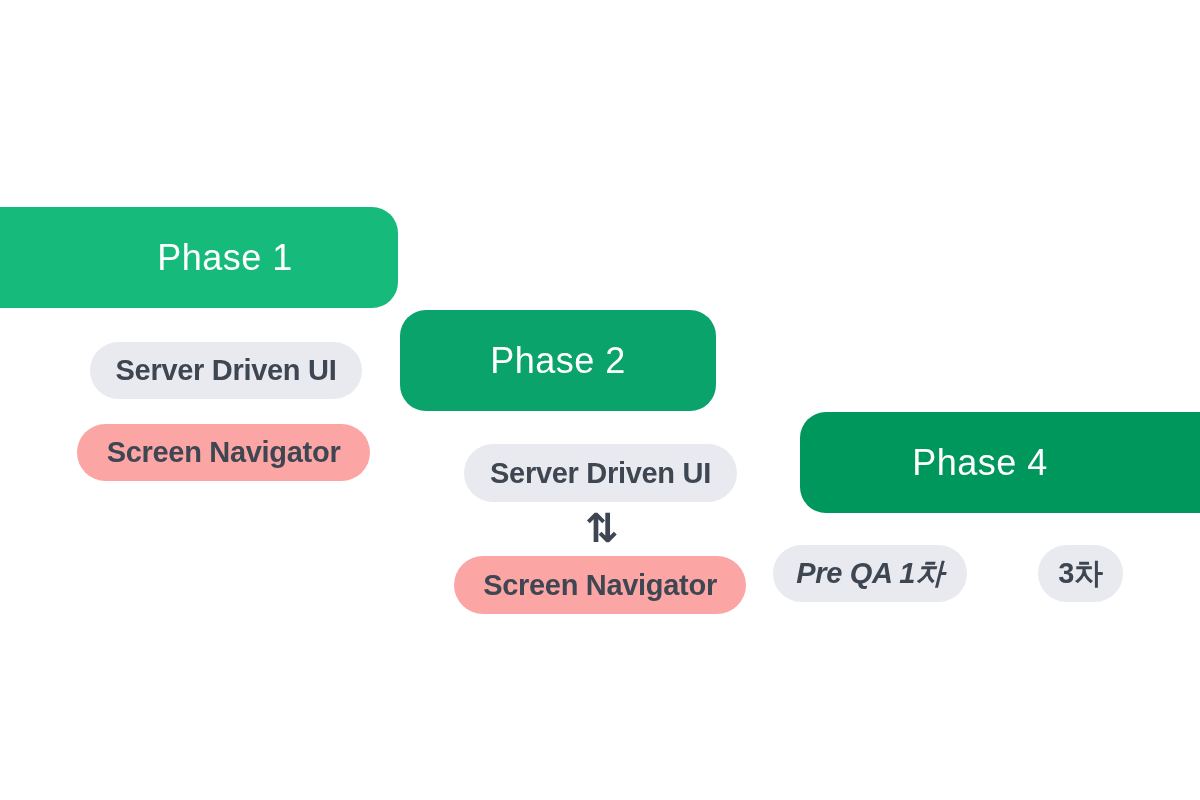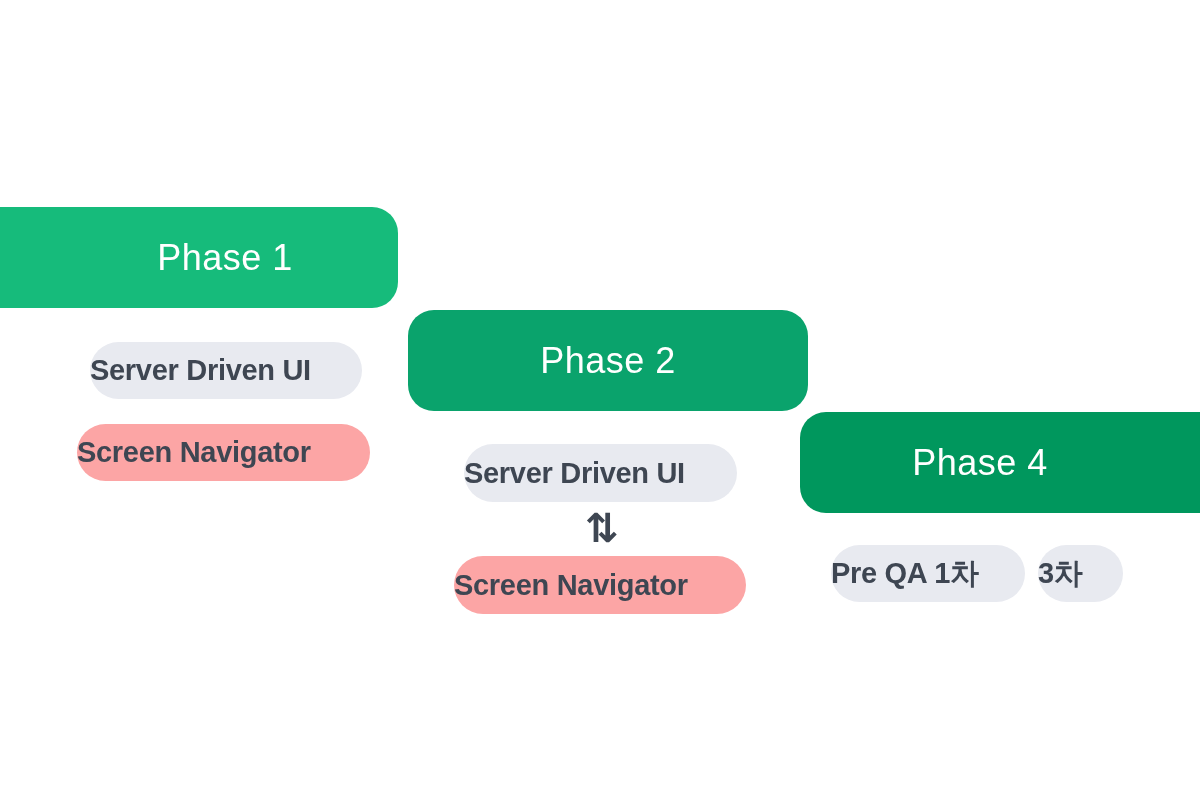--- a/index.html
+++ b/index.html
@@ -29,48 +29,48 @@
   .phase-label {
     color: #ffffff;
     font-size: 36px;
     font-weight: 400;
     letter-spacing: 0.5px;
     position: relative;
     white-space: nowrap;
   }
   #phase1 { left: -52px; top: 207px; width: 450px; background: #16bb7b; }
   #phase1 .phase-label { left: 52px; }
-  #phase2 { left: 400px; top: 310px; width: 400px; background: #0aa36c; margin-left: 8px; }
+  #phase2 { left: 400px; top: 310px; width: 316px; background: #0aa36c; }
   #phase3 { left: 800px; top: 412px; width: 452px; background: #00975d; }
   #phase3 .phase-label { left: -46px; }
 
   
   .pill {
     position: absolute;
     height: 57px;
     border-radius: 999px;
     display: flex;
     align-items: center;
-    justify-content: flex-start;
+    justify-content: center;
     color: #3e4652;
     font-size: 29px;
     font-weight: 800;
     letter-spacing: -0.3px;
     white-space: nowrap;
   }
   .pill.light { background: #e8eaf0; }
   .pill.dark  { background: #fca5a5; }
 
   #p1-sdu { left: 90px;  top: 342px; width: 272px; }
   #p1-sn  { left: 77px;  top: 424px; width: 293px; }
 
   #p2-sdu { left: 464px; top: 444px; width: 273px; height: 58px; }
   #p2-sn  { left: 454px; top: 556px; width: 292px; height: 58px; }
 
-  #p3-qa1 { left: 831px;  top: 545px; width: 194px; }
+  #p3-qa1 { left: 773px;  top: 545px; width: 194px; font-style: italic; }
   #p3-qa2 { left: 1003px; top: 545px; width: 85px; }
   #p3-qa3 { left: 1038px; top: 545px; width: 85px; }
 
   
   #p2-arrow {
     position: absolute;
     left: 552px;
     top: 503px;
     width: 100px;
     height: 50px;

